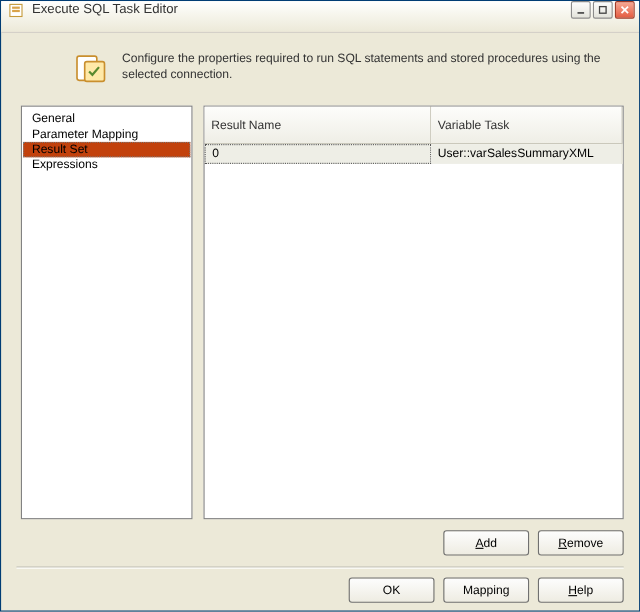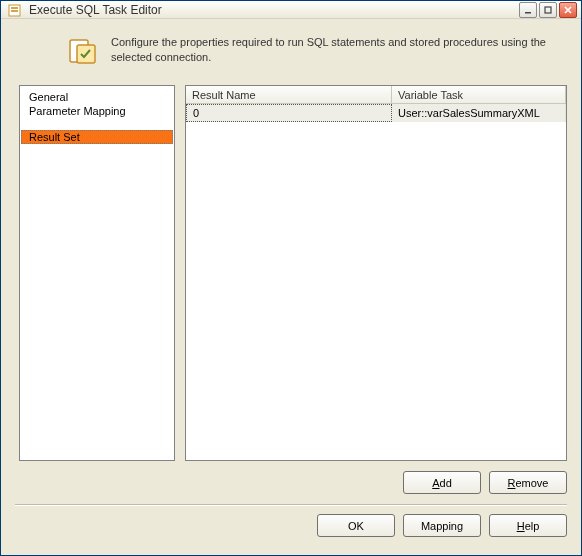--- a/index.html
+++ b/index.html
@@ -9,25 +9,25 @@
     font-size: 11px;
     background: #ece9d8;
     width: 582px;
     height: 556px;
     overflow: hidden;
     border: 1px solid #003c74;
   }
 
   
   .titlebar {
-    height: 18px;
+    height: 29px;
     background: linear-gradient(to bottom, #ffffff 0%, #f7f6ee 40%, #ece9d8 100%);
     border-bottom: 1px solid #d4d0c8;
     display: flex;
-    align-items: center;
+    align-items: flex-start;
     padding: 0 4px 0 6px;
   }
   .titlebar .app-icon {
     width: 16px; height: 16px;
     margin-right: 6px;
     display: flex; align-items: center; justify-content: center;
   }
   .titlebar .title {
     flex: 1;
     color: #333;
@@ -84,36 +84,35 @@
     border: 1px solid #828282;
     padding: 4px 1px;
   }
   .nav-item {
     padding: 1px 8px;
     cursor: default;
     color: #000;
     white-space: nowrap;
   }
   .nav-item.selected {
-    background: #f97316;
+    background: #c2410c;
     border: 1px dotted #7a7a7a;
     padding: 0 7px;
-    margin-top: 12px;
   }
 
   .grid-panel {
     flex: 1;
     background: #fff;
     border: 1px solid #828282;
     display: flex;
     flex-direction: column;
   }
   .grid-header {
     display: flex;
-    height: 18px;
+    height: 34px;
     border-bottom: 1px solid #cac8bb;
   }
   .grid-header-cell {
     background: linear-gradient(#fdfdfb, #efeee6);
     border-right: 1px solid #cac8bb;
     padding: 2px 6px;
     color: #333;
     display: flex;
     align-items: center;
   }
@@ -208,20 +207,21 @@
   </span>
   <div class="desc-text">Configure the properties required to run SQL statements and stored procedures using the selected connection.</div>
 </div>
 
 <div class="content-row">
 
   <div class="nav-panel">
     <div class="nav-item">General</div>
     <div class="nav-item">Parameter Mapping</div>
     <div class="nav-item selected">Result Set</div>
+    <div class="nav-item">Expressions</div>
   </div>
 
   <div class="grid-panel">
     <div class="grid-header">
       <div class="grid-header-cell c1">Result Name</div>
       <div class="grid-header-cell c2">Variable Task</div>
     </div>
     <div class="grid-body">
       <div class="grid-row">
         <div class="grid-cell c1">0</div>

